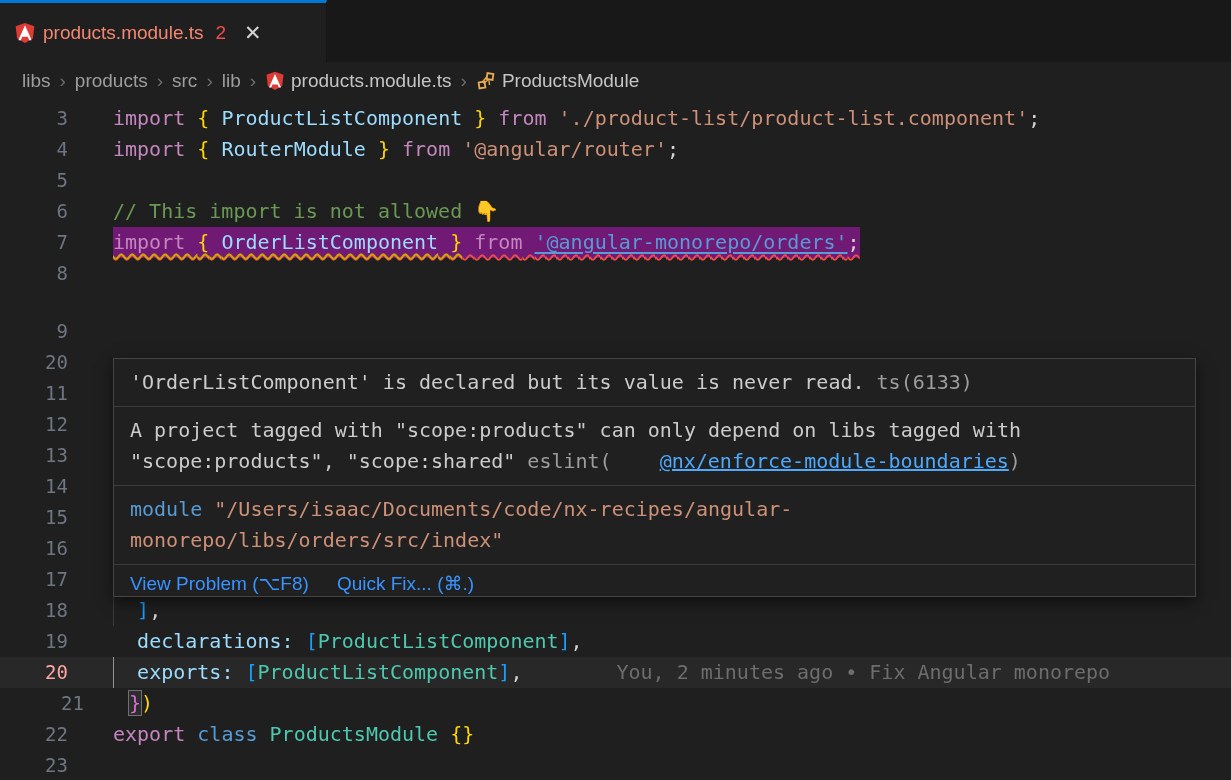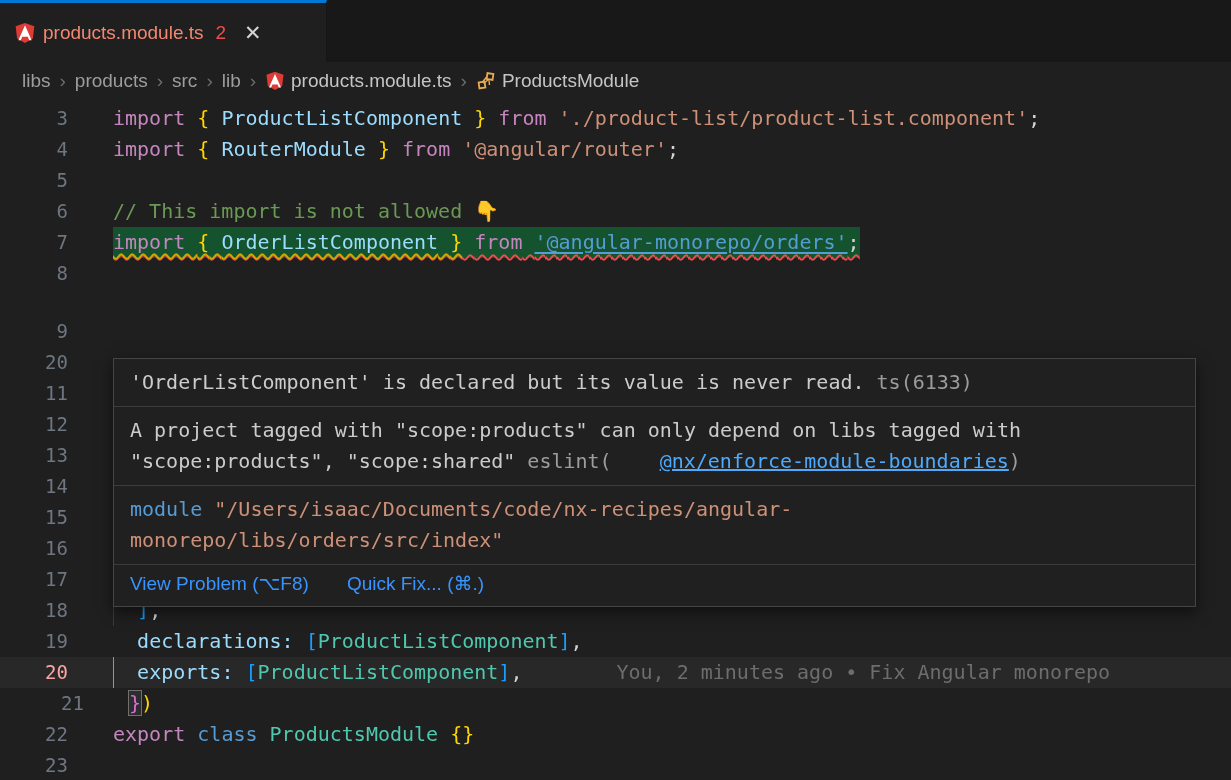--- a/index.html
+++ b/index.html
@@ -23,21 +23,21 @@
   .crumb-icon { display:flex; align-items:center; margin-right:-3px; }
 
   
   .editor { position:relative; height:680px; background:#1f1f1f; overflow:hidden; }
   .code-line { position:absolute; left:0; width:1231px; height:31px; display:flex;
                font:20px/31px "DejaVu Sans Mono", monospace; }
   .code-line.cur { background:#282828; }
   .gutter { width:68px; flex:none; text-align:right; color:#6e7681; font-size:19px; }
   .cur .gutter { color:#fca5a5; }
   .content { margin-left:45px; position:relative; white-space:pre; flex:1; color:#d4d4d4; }
-  .hlwrap { background:#14532d; display:inline-block; }
+  .hlwrap { background:#701a75; display:inline-block; }
   .blame { color:#6d6d6d; margin-left:94px; }
   .guide { position:absolute; top:0; bottom:0; width:1px; background:#3a3a3a; }
   .guide.active { background:#949494; }
 
   .sqr { text-decoration-line:underline; text-decoration-style:wavy; text-decoration-color:#f14c4c;
          text-decoration-thickness:2px; text-underline-offset:5px; }
   .sqy { text-decoration-line:underline; text-decoration-style:wavy; text-decoration-color:#cca700;
          text-decoration-thickness:2px; text-underline-offset:4px; }
   .lnk { text-decoration-line:underline; text-decoration-style:solid; text-decoration-thickness:1.5px;
          text-underline-offset:3px; }
@@ -47,21 +47,21 @@
   .hover { position:absolute; left:113px; top:258px; width:1083px; background:#202020;
            border:1px solid #454545; box-shadow:0 5px 14px rgba(0,0,0,.55); z-index:5;
            font:20px/31px "DejaVu Sans Mono", monospace; color:#cccccc; }
   .hrow { padding:8px 16px; overflow-wrap:break-word; white-space:normal; }
   .hrow.module { max-width:980px; }
   .hsep { height:1px; background:#3c3c3c; }
   .dim { color:#9d9d9d; }
   .hlink { color:#4daafc; text-decoration:underline; cursor:pointer;margin-left:48px; }
   .kwblue { color:#569cd6; }
   .hstr { color:#ce9178; }
-  .hstatus { border-top:1px solid #3c3c3c; padding:7px 16px 10px; display:flex; gap:38px;
+  .hstatus { border-top:1px solid #3c3c3c; padding:7px 16px 0; display:flex; gap:28px;
              font:19px/24px "Liberation Sans", sans-serif; }
   .haction { color:#3794ff; cursor:pointer; white-space:nowrap; }
 </style>
 </head>
 <body>
 
 <div class="tabbar">
   <div class="tab">
     <span class="crumb-icon">
       <svg width="22" height="22" viewBox="0 0 24 24">

